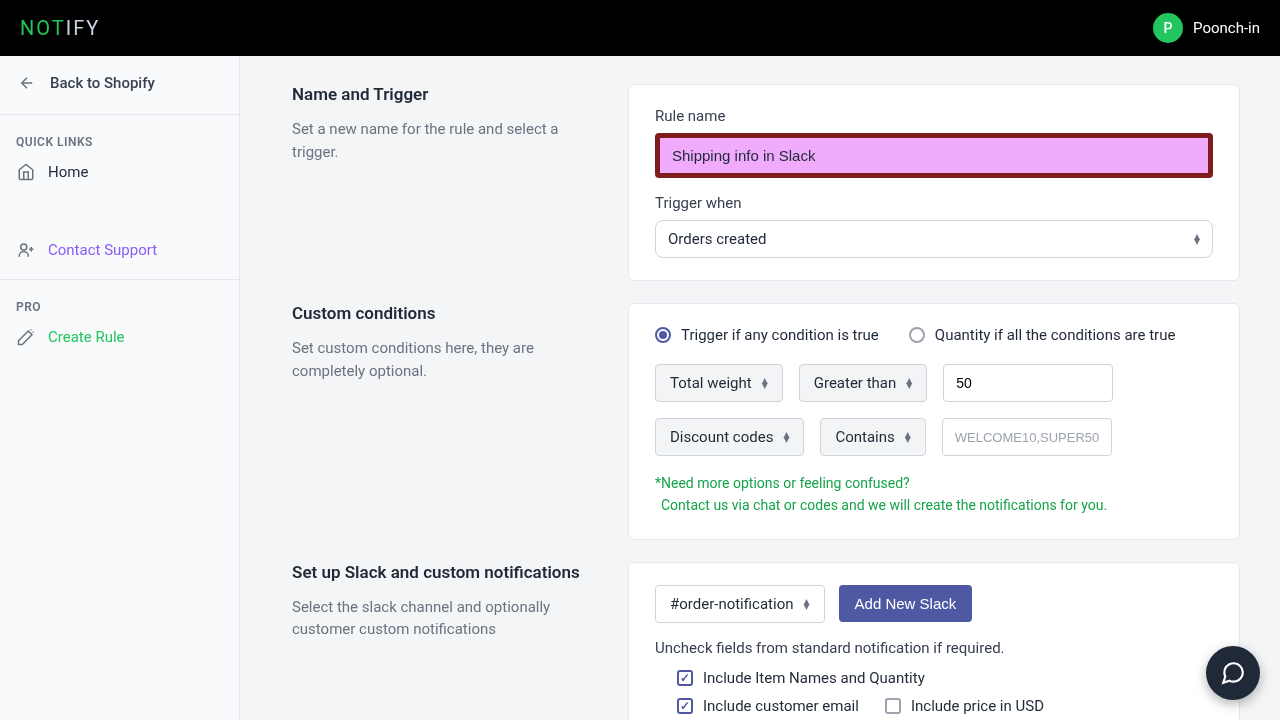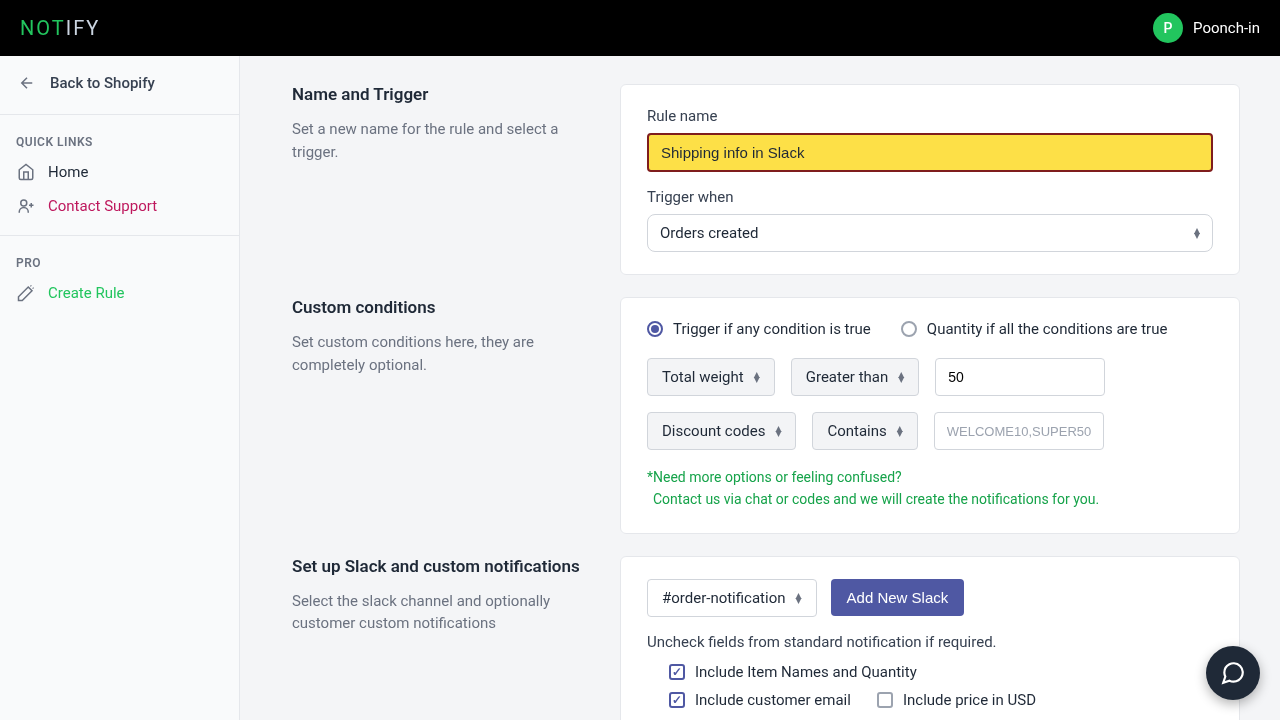--- a/index.html
+++ b/index.html
@@ -14,33 +14,33 @@
 .username { color: white; font-size: 15px; }
 
 .layout { display: flex; height: calc(100% - 56px); }
 .sidebar { width: 240px; background: #f9fafb; border-right: 1px solid #e5e7eb; }
 .back-row { display: flex; gap: 14px; padding: 18px 18px; border-bottom: 1px solid #e5e7eb; color: #374151; font-size: 15px; font-weight: 500; cursor: pointer; }
 .back-arrow { color: #6b7280; }
 .side-section { padding: 14px 0 6px; }
 .side-heading { font-size: 12px; font-weight: 600; color: #6b7280; letter-spacing: 0.5px; padding: 6px 16px; }
 .side-item { display: flex; align-items: center; gap: 12px; padding: 8px 16px; font-size: 15px; cursor: pointer; color: #1f2937; }
 .side-item .icon { width: 20px; display: flex; justify-content: center; color: #6b7280; }
-.side-item.blue { color: #be185d; }
+.side-item.blue { color: #8b5cf6; margin-top: 44px; }
 .side-item.green { color: #22c55e; }
 .side-divider { border-top: 1px solid #e5e7eb; margin-top: 6px; }
 
 .main { flex: 1; overflow-y: auto; padding: 28px 40px 40px 52px; }
-.section { display: flex; gap: 32px; margin-bottom: 22px; }
+.section { display: flex; gap: 40px; margin-bottom: 22px; }
 .section-left { width: 296px; flex-shrink: 0; }
 .section-title { font-size: 17px; font-weight: 600; color: #1f2937; margin-bottom: 14px; }
 .section-desc { font-size: 15px; color: #6b7280; line-height: 1.5; }
 .card { background: white; border: 1px solid #e5e7eb; border-radius: 6px; padding: 22px 26px; flex: 1; }
 
 .field-label { font-size: 15px; color: #374151; margin-bottom: 8px; }
-.text-input { width: 100%; border: 2px solid #7f1d1d; border-radius: 4px; padding: 9px 12px; font-size: 15px; color: #1f2937; background: #fde047; }
+.text-input { width: 100%; border: 5px solid #7f1d1d; border-radius: 4px; padding: 9px 12px; font-size: 15px; color: #1f2937; background: #f0abfc; }
 .text-input::placeholder { color: #9ca3af; }
 .select { width: 100%; border: 1px solid #d1d5db; border-radius: 8px; padding: 9px 12px; font-size: 15px; color: #1f2937; background: white; display: flex; align-items: center; justify-content: space-between; cursor: pointer; }
 .select-caret { color: #6b7280; font-size: 12px; display:flex; flex-direction:column; line-height:5px; }
 .fg { margin-bottom: 16px; }
 .fg:last-child { margin-bottom: 0; }
 
 .radio-row { display: flex; gap: 30px; margin-bottom: 20px; }
 .radio-opt { display: flex; align-items: center; gap: 10px; cursor: pointer; font-size: 15px; color: #1f2937; }
 .radio-circle { width: 16px; height: 16px; border-radius: 50%; border: 2px solid #9ca3af; display: flex; align-items: center; justify-content: center; }
 .radio-circle.checked { border-color: #4f58a3; }

